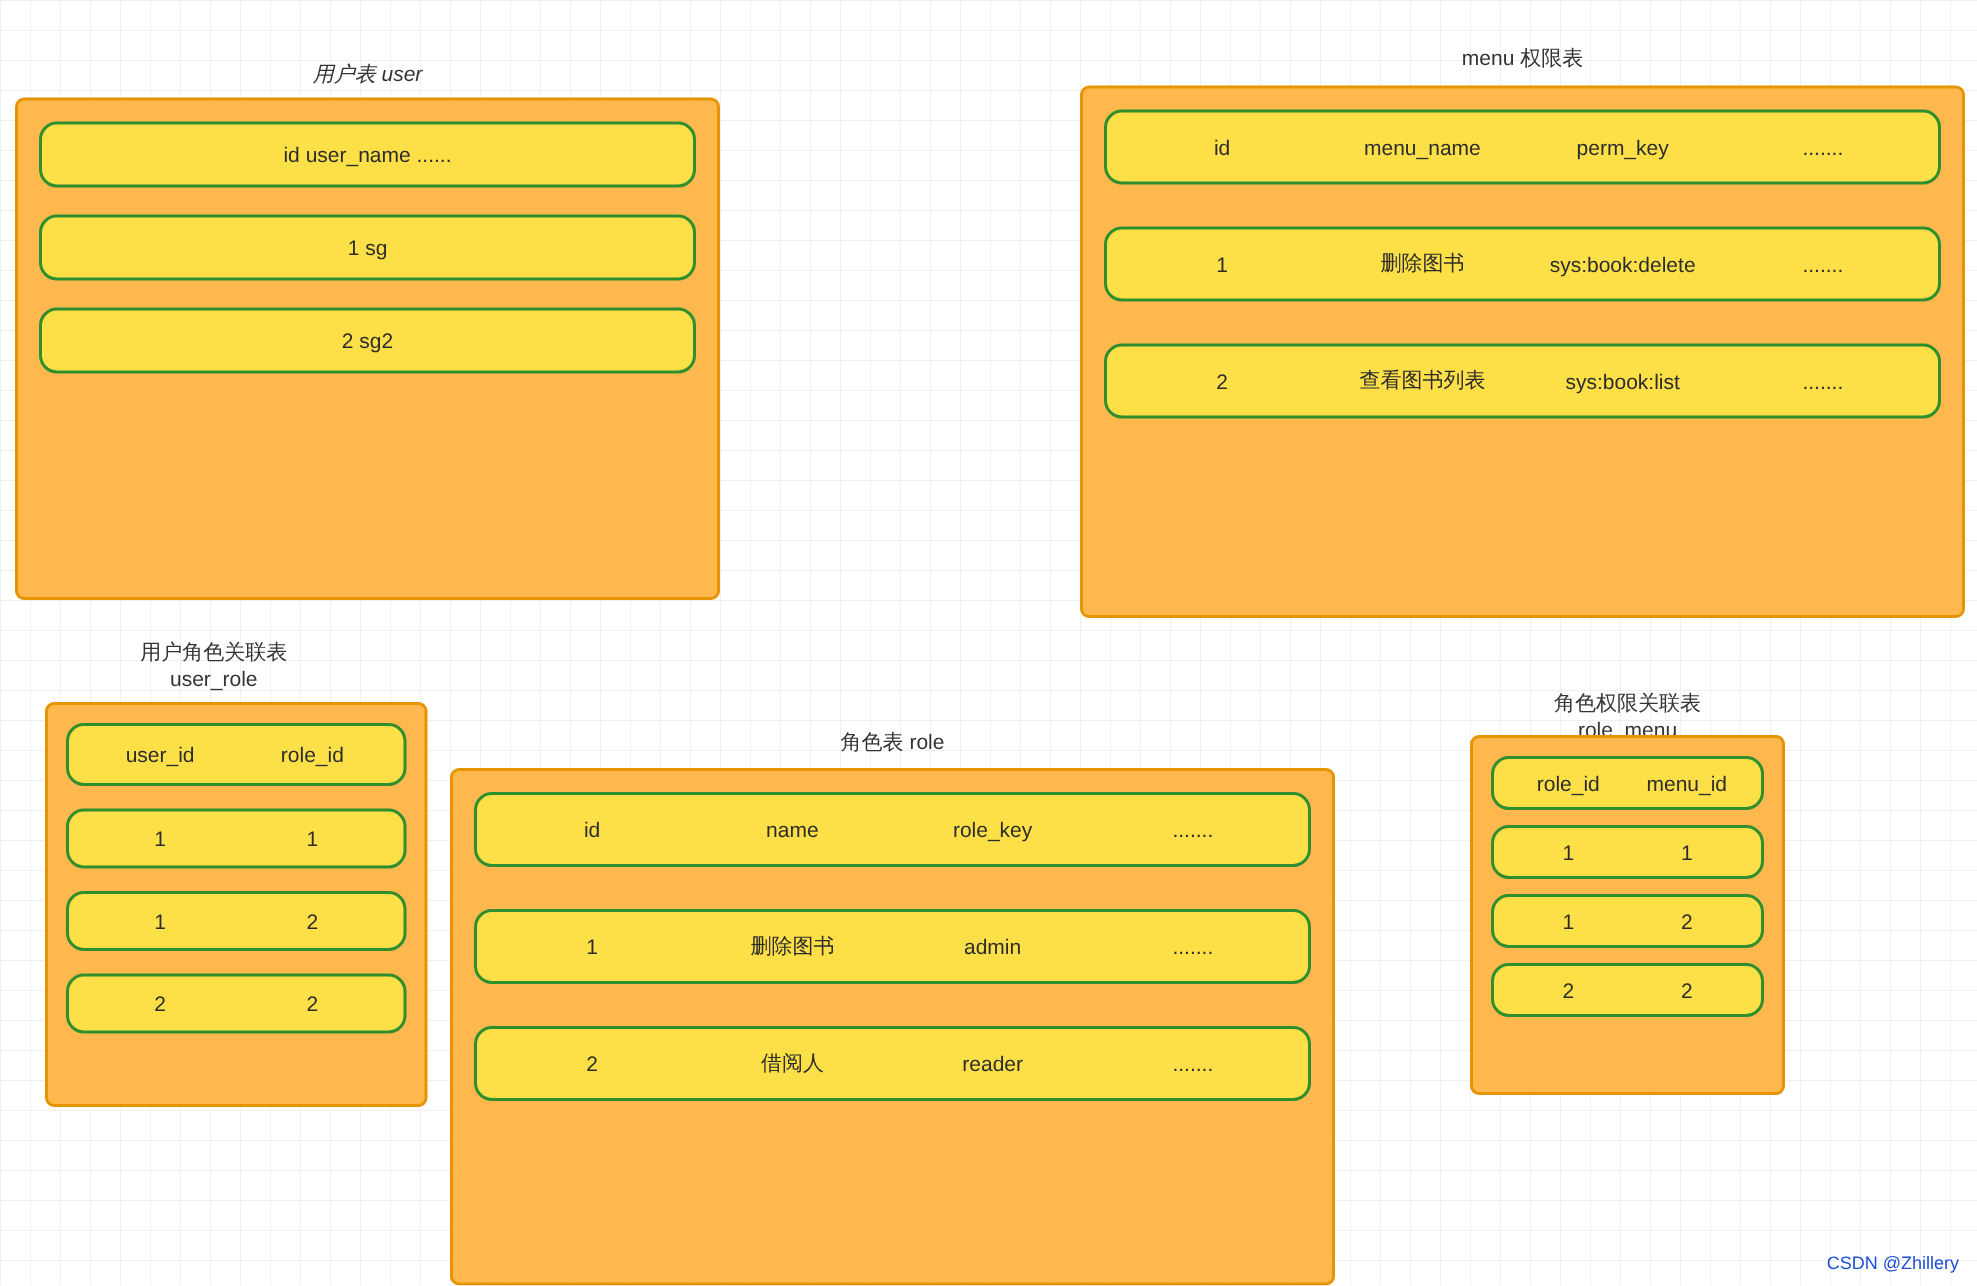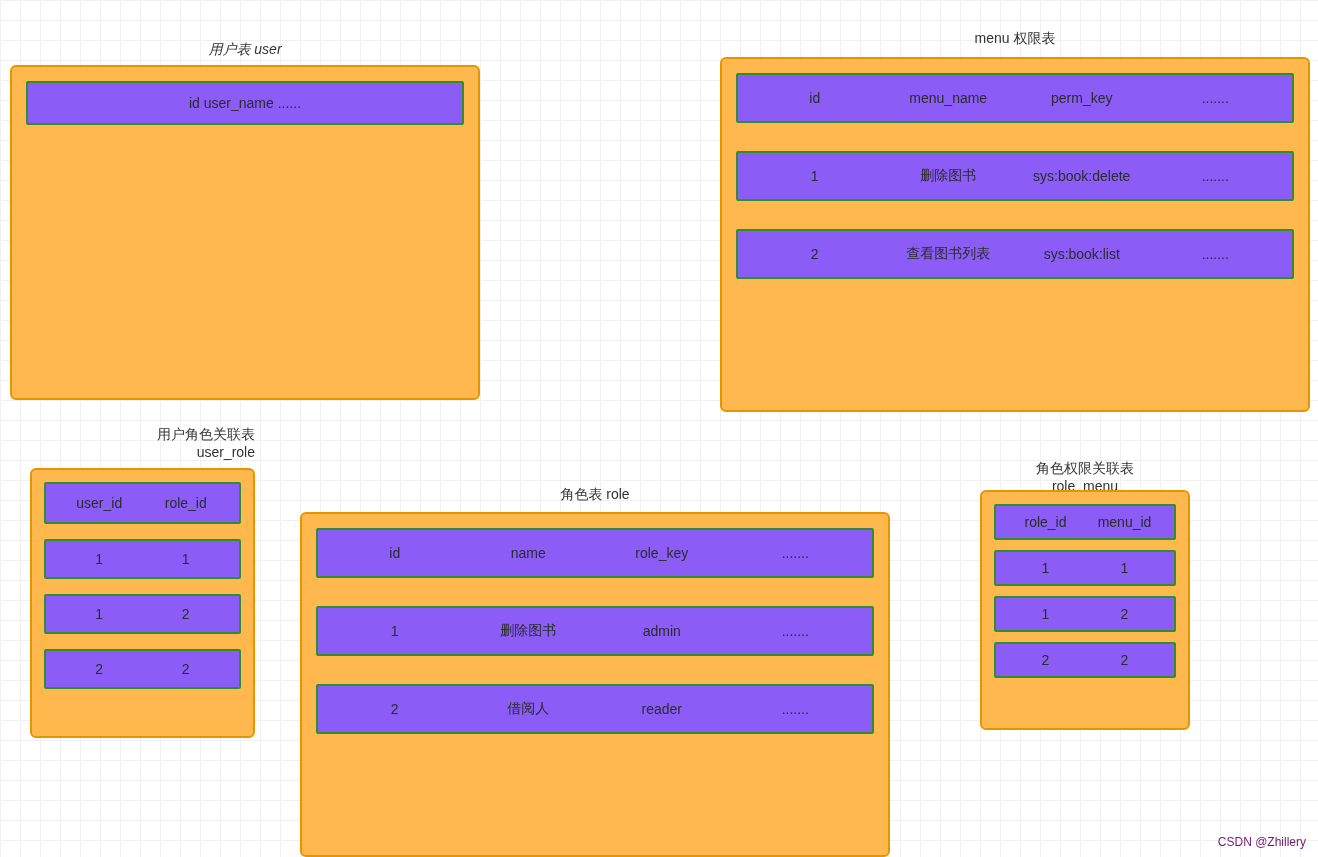--- a/index.html
+++ b/index.html
@@ -33,53 +33,59 @@
   .table-title {
     position: absolute;
     width: 100%;
     text-align: center;
     font-size: 14px;
     color: #333;
     white-space: pre-line;
     line-height: 1.3;
   }
   .row {
-    background: #8b5cf6;
+    background: #fde047;
     border: 2px solid #2f8f2f;
-    border-radius: 2px;
+    border-radius: 12px;
     height: 44px;
     display: flex;
     align-items: center;
     box-sizing: border-box;
     padding: 12px 10px;
     flex-shrink: 0;
   }
   .row.small { height: 36px; }
   .cell {
     flex: 1;
     text-align: center;
     font-size: 14px;
     color: #2c2c2c;
     white-space: nowrap;
   }
   .watermark {
     position: absolute;
     right: 12px;
     bottom: 8px;
     font-size: 12px;
-    color: #701a75;
+    color: #1d4ed8;
   }
 </style>
 </head>
 <body>
 
 <div class="table-title" style="left:10px; top:40px; width:470px;font-style:italic;">用户表  user</div>
 <div class="table-box" style="left:10px; top:65px; width:470px; height:335px;">
   <div class="row">
     <span class="cell">id user_name ......</span>
+  </div>
+  <div class="row">
+    <span class="cell">1     sg</span>
+  </div>
+  <div class="row">
+    <span class="cell">2     sg2</span>
   </div>
 </div>
 
 <div class="table-title" style="left:720px; top:29px; width:590px;">menu 权限表</div>
 <div class="table-box" style="left:720px; top:57px; width:590px; height:355px; gap:28px;">
   <div class="row" style="height:50px;">
     <span class="cell">id</span>
     <span class="cell">menu_name</span>
     <span class="cell">perm_key</span>
     <span class="cell">.......</span>
@@ -91,23 +97,23 @@
     <span class="cell">.......</span>
   </div>
   <div class="row" style="height:50px;">
     <span class="cell">2</span>
     <span class="cell">查看图书列表</span>
     <span class="cell">sys:book:list</span>
     <span class="cell">.......</span>
   </div>
 </div>
 
-<div class="table-title" style="left:30px; top:425px; width:225px;text-align:right;">用户角色关联表
+<div class="table-title" style="left:30px; top:425px; width:225px;">用户角色关联表
 user_role</div>
-<div class="table-box" style="left:30px; top:468px; width:225px; height:270px; gap:15px; padding:12px 12px 0 12px;">
+<div class="table-box" style="left:30px; top:468px; width:255px; height:270px; gap:15px; padding:12px 12px 0 12px;">
   <div class="row small" style="height:42px;">
     <span class="cell">user_id</span>
     <span class="cell">role_id</span>
   </div>
   <div class="row small" style="height:40px;">
     <span class="cell">1</span>
     <span class="cell">1</span>
   </div>
   <div class="row small" style="height:40px;">
     <span class="cell">1</span>

